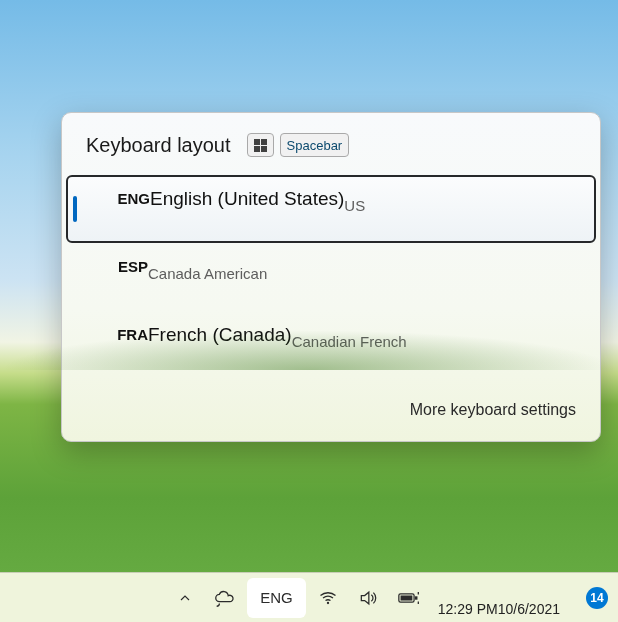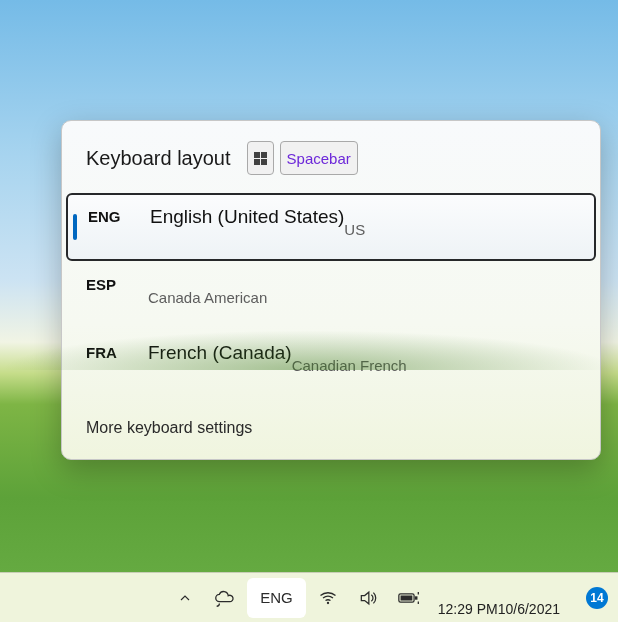--- a/index.html
+++ b/index.html
@@ -19,39 +19,40 @@
     .desktop::after{
       content:""; position:absolute; left:0; right:0;
       top:53%; height:40px;
       background:radial-gradient(ellipse at 50% 100%, rgba(60,120,30,.45), transparent 70%);
       pointer-events:none;
     }
 
     
     .flyout {
       position:absolute;
-      left:61px; top:120px;
+      left:61px; top:112px;
       width:540px;
       background:linear-gradient(to bottom, #f8fafc 0%, #f6f9f1 60%, #f0f5df 100%);
       border:1px solid #c7c7c7;
       border-radius:10px;
       box-shadow:0 10px 30px rgba(0,0,0,.25);
       overflow:hidden;
+      text-align:right;
     }
     .fly-header{
       display:flex; align-items:center; gap:12px;
       padding:20px 24px 14px 24px;
     }
     .fly-title{ font-size:20px; color:#1a1a1a; }
     .key-hint{ display:flex; align-items:center; gap:6px; margin-left:4px; }
     .key{
       display:inline-flex; align-items:center; justify-content:center;
-      min-width:22px; height:34px;
+      min-width:22px; height:24px;
       padding:0 6px;
-      font-size:15px; color:#6d28d9;
+      font-size:13px; color:#0c4a6e;
       background:#f1f1f1;
       border:1px solid #a9a9a9;
       border-radius:4px;
     }
     .winlogo{
       display:grid; grid-template-columns:6px 6px; grid-template-rows:6px 6px;
       gap:1px;
     }
     .winlogo span{ background:#414141; width:6px; height:6px; }
 
@@ -70,21 +71,21 @@
       margin:0 4px;
       padding:10px 20px 12px 20px;
     }
     .option.selected::before{
       content:""; position:absolute; left:5px; top:50%; transform:translateY(-50%);
       width:4px; height:26px; background:#0067c0; border-radius:3px;
     }
     .opt-code{ width:62px; font-weight:700; font-size:15px; color:#111; padding-top:3px;}
     .opt-text{ display:flex; flex-direction:row; }
     .opt-name{ font-size:19px; color:#111; line-height:1.3;}
-    .opt-sub { font-size:15px; color:#5d5d5d; margin-top:16px;}
+    .opt-sub { font-size:15px; color:#5d5d5d; margin-top:10px;}
 
     .fly-footer{
       padding:18px 24px 22px 24px;
     }
     .fly-footer .more{ font-size:16px; color:#2a2a2a; }
 
     
     .taskbar{
       position:absolute; left:0; right:0; bottom:0;
       height:50px;

